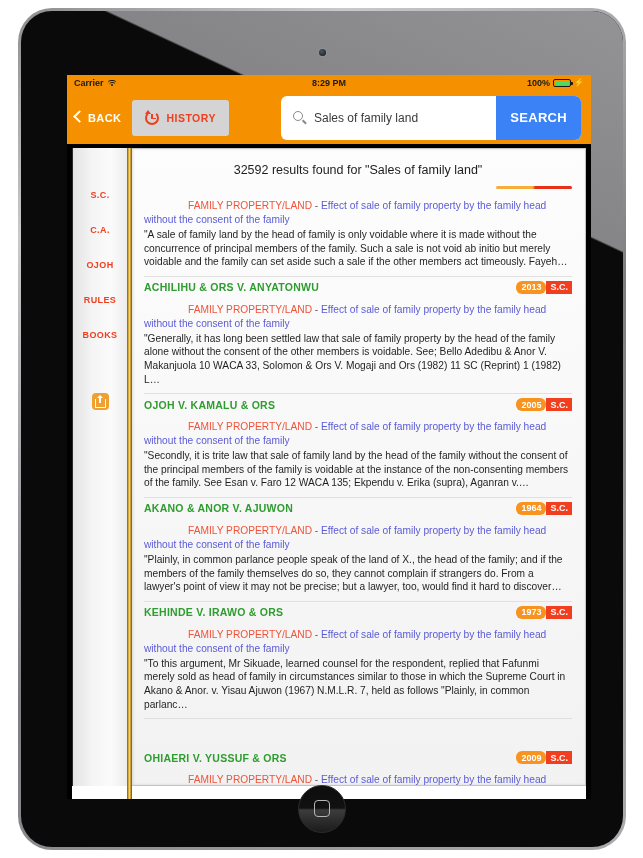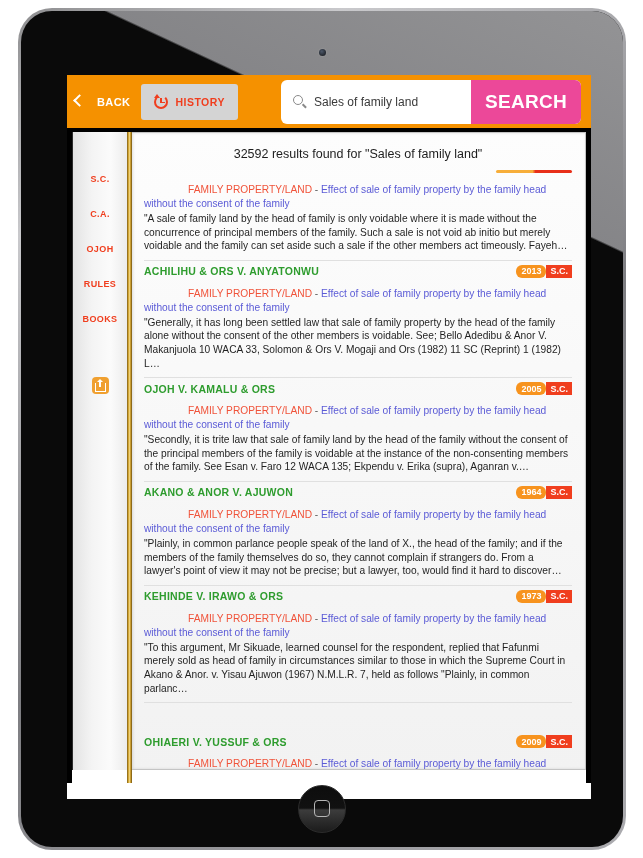--- a/index.html
+++ b/index.html
@@ -90,21 +90,21 @@
   .battery i { display:block; width:100%; height:100%; background:#4cd964; border-radius:1px; }
   .bolt { font-size: 8px; color:#1a1a1a; line-height:1; }
 
   
   .toolbar {
     height: 53px; background: #f59100;
     display: flex; align-items: center;
     padding: 0 10px 0 8px;
     gap: 9px;
   }
-  .back-btn { display:flex; gap:13px; cursor:pointer; padding-right:2px;}
+  .back-btn { display:flex; gap:4px; cursor:pointer; padding-right:2px;}
   .chev {
     width: 9px; height: 9px; border-left: 2.6px solid #fff; border-bottom: 2.6px solid #fff;
     transform: rotate(45deg); display:inline-block;
   }
   .back-label { color:#fff; font-size:11px; font-weight:bold; letter-spacing:0.4px; }
 
   .tool-btn {
     height: 36px; background:#d4d4d4; border-radius:3px;
     display:flex; align-items:center; justify-content:center; gap:7px;
     padding: 0 13px; cursor:pointer;
@@ -135,23 +135,23 @@
   .searchwrap {
     margin-left:auto; height:44px; flex:1; max-width:300px;
     background:#fff; border-radius:6px;
     display:flex; align-items:center; overflow:hidden;
   }
   .s-ic { width:13px; height:13px; margin:0 8px 0 12px; position:relative; flex:none; }
   .s-ic .c { position:absolute; width:10px;height:10px;border:1.6px solid #8a8a8a;border-radius:50%; top:0;left:0;}
   .s-ic .h { position:absolute; width:5px;height:1.6px;background:#8a8a8a; transform:rotate(45deg); right:-1px; bottom:1.5px;}
   .s-val { font-size:12px; color:#3a3a3a; flex:1; }
   .search-btn {
-    background:#ec4899; color:#fff; height:100%;
+    background:#3b82f6; color:#fff; height:100%;
     display:flex; align-items:center; padding:0 14px;
-    font-size:19px; font-weight:bold; letter-spacing:0.3px; cursor:pointer;margin-left:24px;
+    font-size:13px; font-weight:bold; letter-spacing:0.3px; cursor:pointer;margin-left:24px;
   }
 
   
   .book {
     position:relative;
     height: calc(100% - 69px);
     background:#000;
     padding: 4px 5px 13px 5px;
   }
   .book-inner { position:relative; width:100%; height:100%; display:flex; }
@@ -233,20 +233,38 @@
 </head>
 <body>
 
 <div class="device">
   <div class="device-body">
     <div class="bezel-gloss"></div>
     <div class="camera"></div>
 
     <div class="screen">
 
+      <div class="statusbar">
+        <div class="sb-left">
+          <span>Carrier</span>
+          <span class="wifi-icon">
+              <i></i>
+              <i></i>
+              <i></i>
+            </span>
+        </div>
+        <div class="sb-time">8:29 PM</div>
+        <div class="sb-right">
+          <span>100%</span>
+          <span class="battery">
+              <i></i>
+            </span>
+          <span class="bolt">⚡</span>
+        </div>
+      </div>
 
       <div class="toolbar">
 
         <div class="back-btn">
           <span class="chev"></span>
           <span class="back-label">BACK</span>
         </div>
 
 
         <div class="tool-btn">

